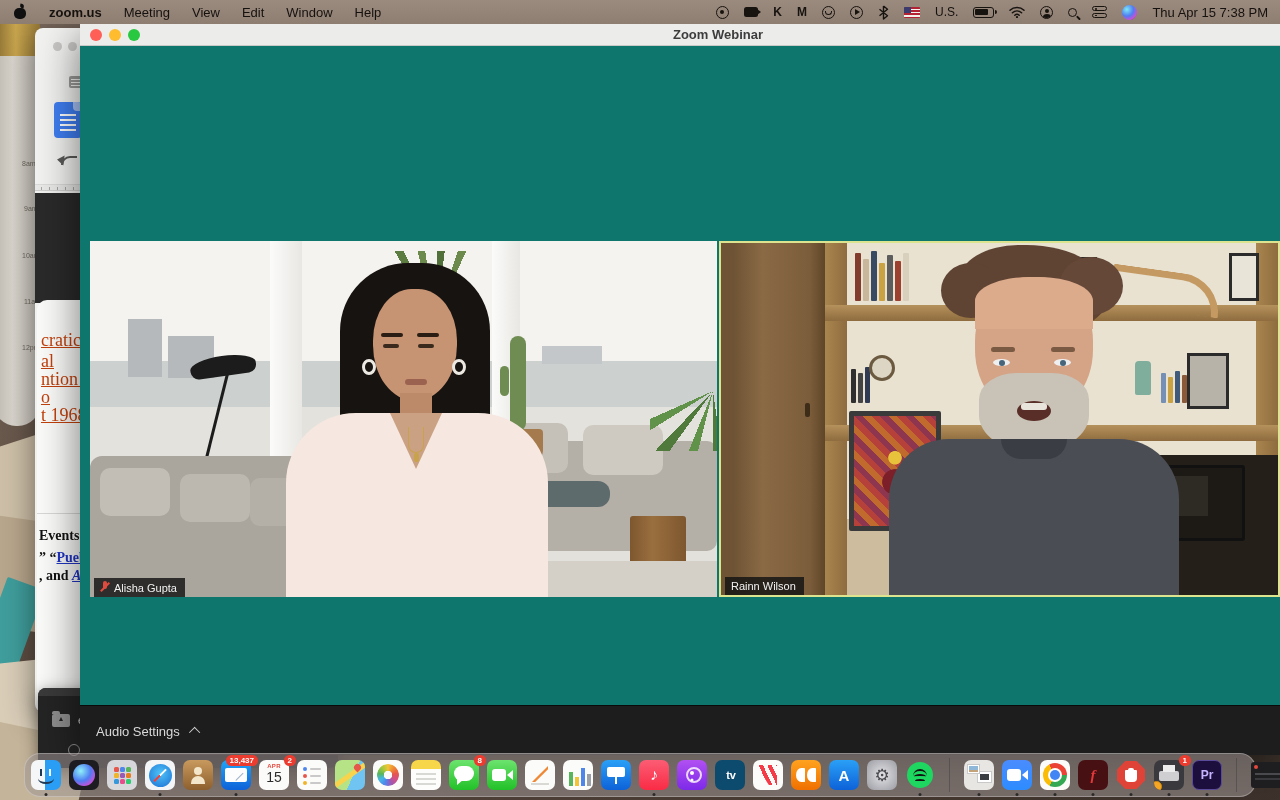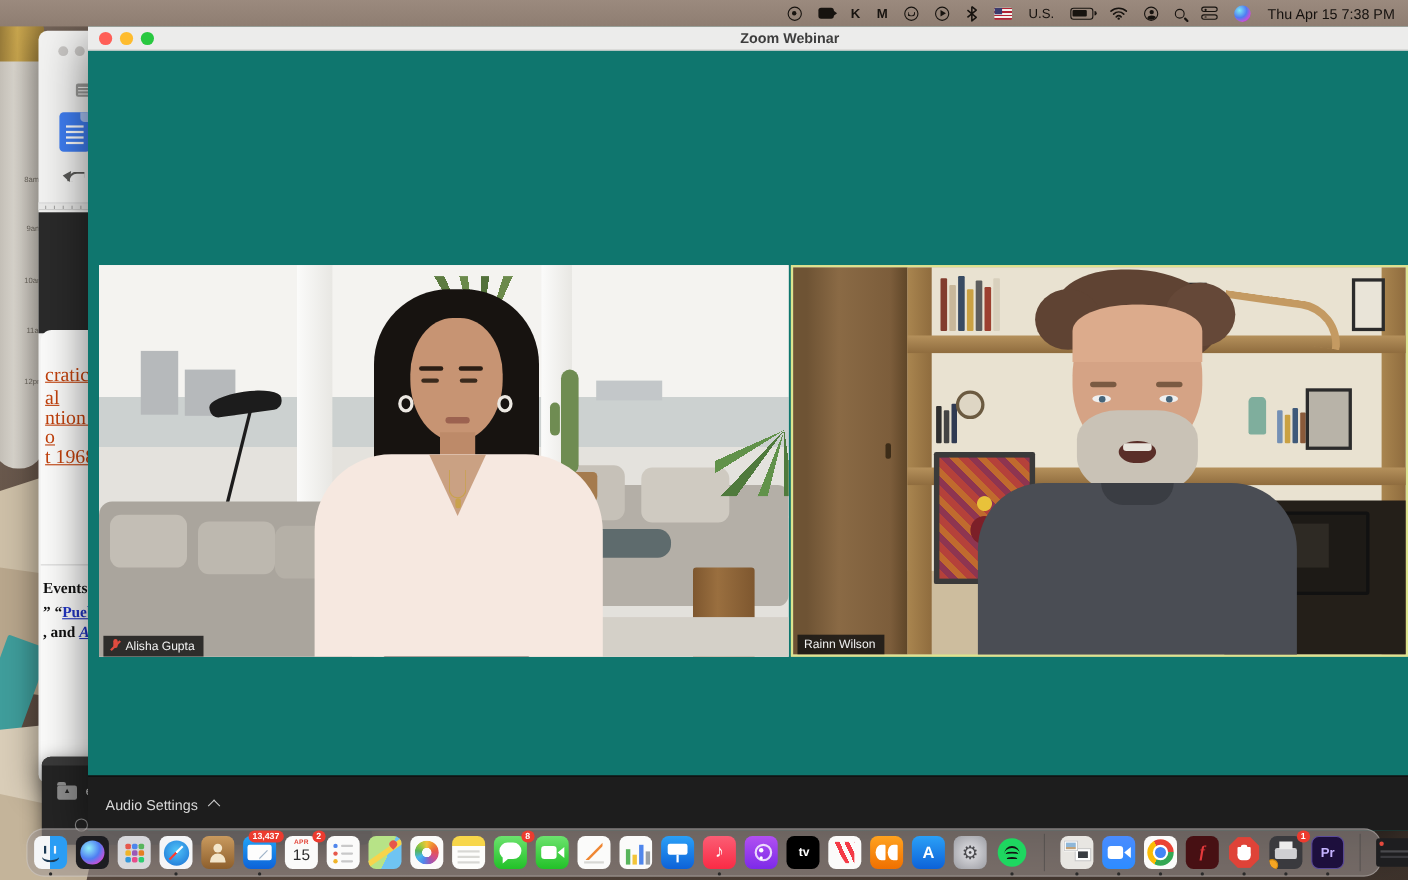--- a/index.html
+++ b/index.html
@@ -298,21 +298,21 @@
   .ic-pages::after { content:""; position:absolute; left:6px; bottom:5px; width:18px; height:2px; background:#d8d8d4; }
   .ic-numbers { background:#fbfbfa; background-image:linear-gradient(#58b55c,#58b55c),linear-gradient(#f2c438,#f2c438),linear-gradient(#4f86ec,#4f86ec),linear-gradient(#9aa0a6,#9aa0a6);
     background-repeat:no-repeat; background-size:4px 14px,4px 9px,4px 18px,4px 12px; background-position:6px 12px,12px 17px,18px 8px,24px 14px; }
   .ic-keynote { background:linear-gradient(180deg,#2aa0f7,#0d62d8); }
   .ic-keynote::before { content:""; position:absolute; left:6px; top:7px; width:18px; height:10px; background:#fff; border-radius:2px; }
   .ic-keynote::after { content:""; position:absolute; left:14px; top:17px; width:2.4px; height:7px; background:#fff; box-shadow:-5px 6px 0 -2px #fff, 5px 6px 0 -2px #fff; }
   .ic-music { background:linear-gradient(180deg,#fb5d74,#fa2b45); color:#fff; display:flex; align-items:center; justify-content:center; font-size:16px; }
   .ic-pod { background:linear-gradient(180deg,#b150f2,#7d2ae8); }
   .ic-pod::before { content:""; position:absolute; left:9px; top:7px; width:12px; height:12px; border:2px solid #fff; border-radius:50%; opacity:.8; }
   .ic-pod::after { content:""; position:absolute; left:13px; top:11px; width:4px; height:4px; background:#fff; border-radius:50%; box-shadow:0 7px 0 -0.5px #fff; }
-  .ic-tv { background:#000000; color:#fff; display:flex; align-items:center; justify-content:center; font-weight:700; font-size:11px; }
+  .ic-tv { background:#0c4a6e; color:#fff; display:flex; align-items:center; justify-content:center; font-weight:700; font-size:11px; }
   .ic-news { background:#fbfbfa; }
   .ic-news::before { content:""; position:absolute; left:6px; top:5px; width:18px; height:20px;
     background:repeating-linear-gradient(65deg,#f43b47 0 4px,#fbfbfa 4px 8px); clip-path:polygon(0 0,100% 0,100% 100%,55% 100%,0 25%); }
   .ic-books { background:linear-gradient(180deg,#ffa21f,#f07000); }
   .ic-books::before { content:""; position:absolute; left:5px; top:8px; width:9px; height:14px; background:#fff; border-radius:6px 1px 1px 6px / 8px 1px 1px 8px; box-shadow:11px 0 0 #fff; }
   .ic-appstore { background:linear-gradient(180deg,#2aa0f7,#0d62d8); color:#fff; display:flex; align-items:center; justify-content:center; font-weight:700; font-size:15px; }
   .ic-prefs { background:radial-gradient(circle,#e3e3e7,#9b9ca2); color:#4a4a4e; display:flex; align-items:center; justify-content:center; font-size:17px; }
   .ic-spotify { background:transparent; }
   .ic-spotify::before { content:""; position:absolute; left:2px; top:2px; width:26px; height:26px; border-radius:50%; background:#1ed760; }
   .ic-spotify::after { content:""; position:absolute; left:8px; top:9px; width:14px; height:6px;
@@ -528,20 +528,29 @@
 
   <div id="ztoolbar">
     <div class="audio-set">
       <span>Audio Settings</span>
       <span class="chev-up"></span>
     </div>
   </div>
 </div>
 
 <div class="abs" id="menubar">
+  <div class="left">
+    <span class="apple"></span>
+    <span class="menu-item appname">zoom.us</span>
+    <span class="menu-item">Meeting</span>
+    <span class="menu-item">View</span>
+    <span class="menu-item">Edit</span>
+    <span class="menu-item">Window</span>
+    <span class="menu-item">Help</span>
+  </div>
   <div class="right">
     <span class="sic ic-record"></span>
     <span class="sic ic-cam"></span>
     <span class="sic ic-letter">K</span>
     <span class="sic ic-letter">M</span>
     <span class="sic ic-cc"></span>
     <span class="sic ic-play"></span>
     <svg width="11" height="15" viewBox="0 0 11 15">
       <path d="M5.5 1 L5.5 14 L9.5 10.8 L1.5 4.2 M5.5 1 L9.5 4.2 L1.5 10.8" stroke="#17130f" stroke-width="1.4" fill="none" stroke-linejoin="round"></path>
     </svg>

